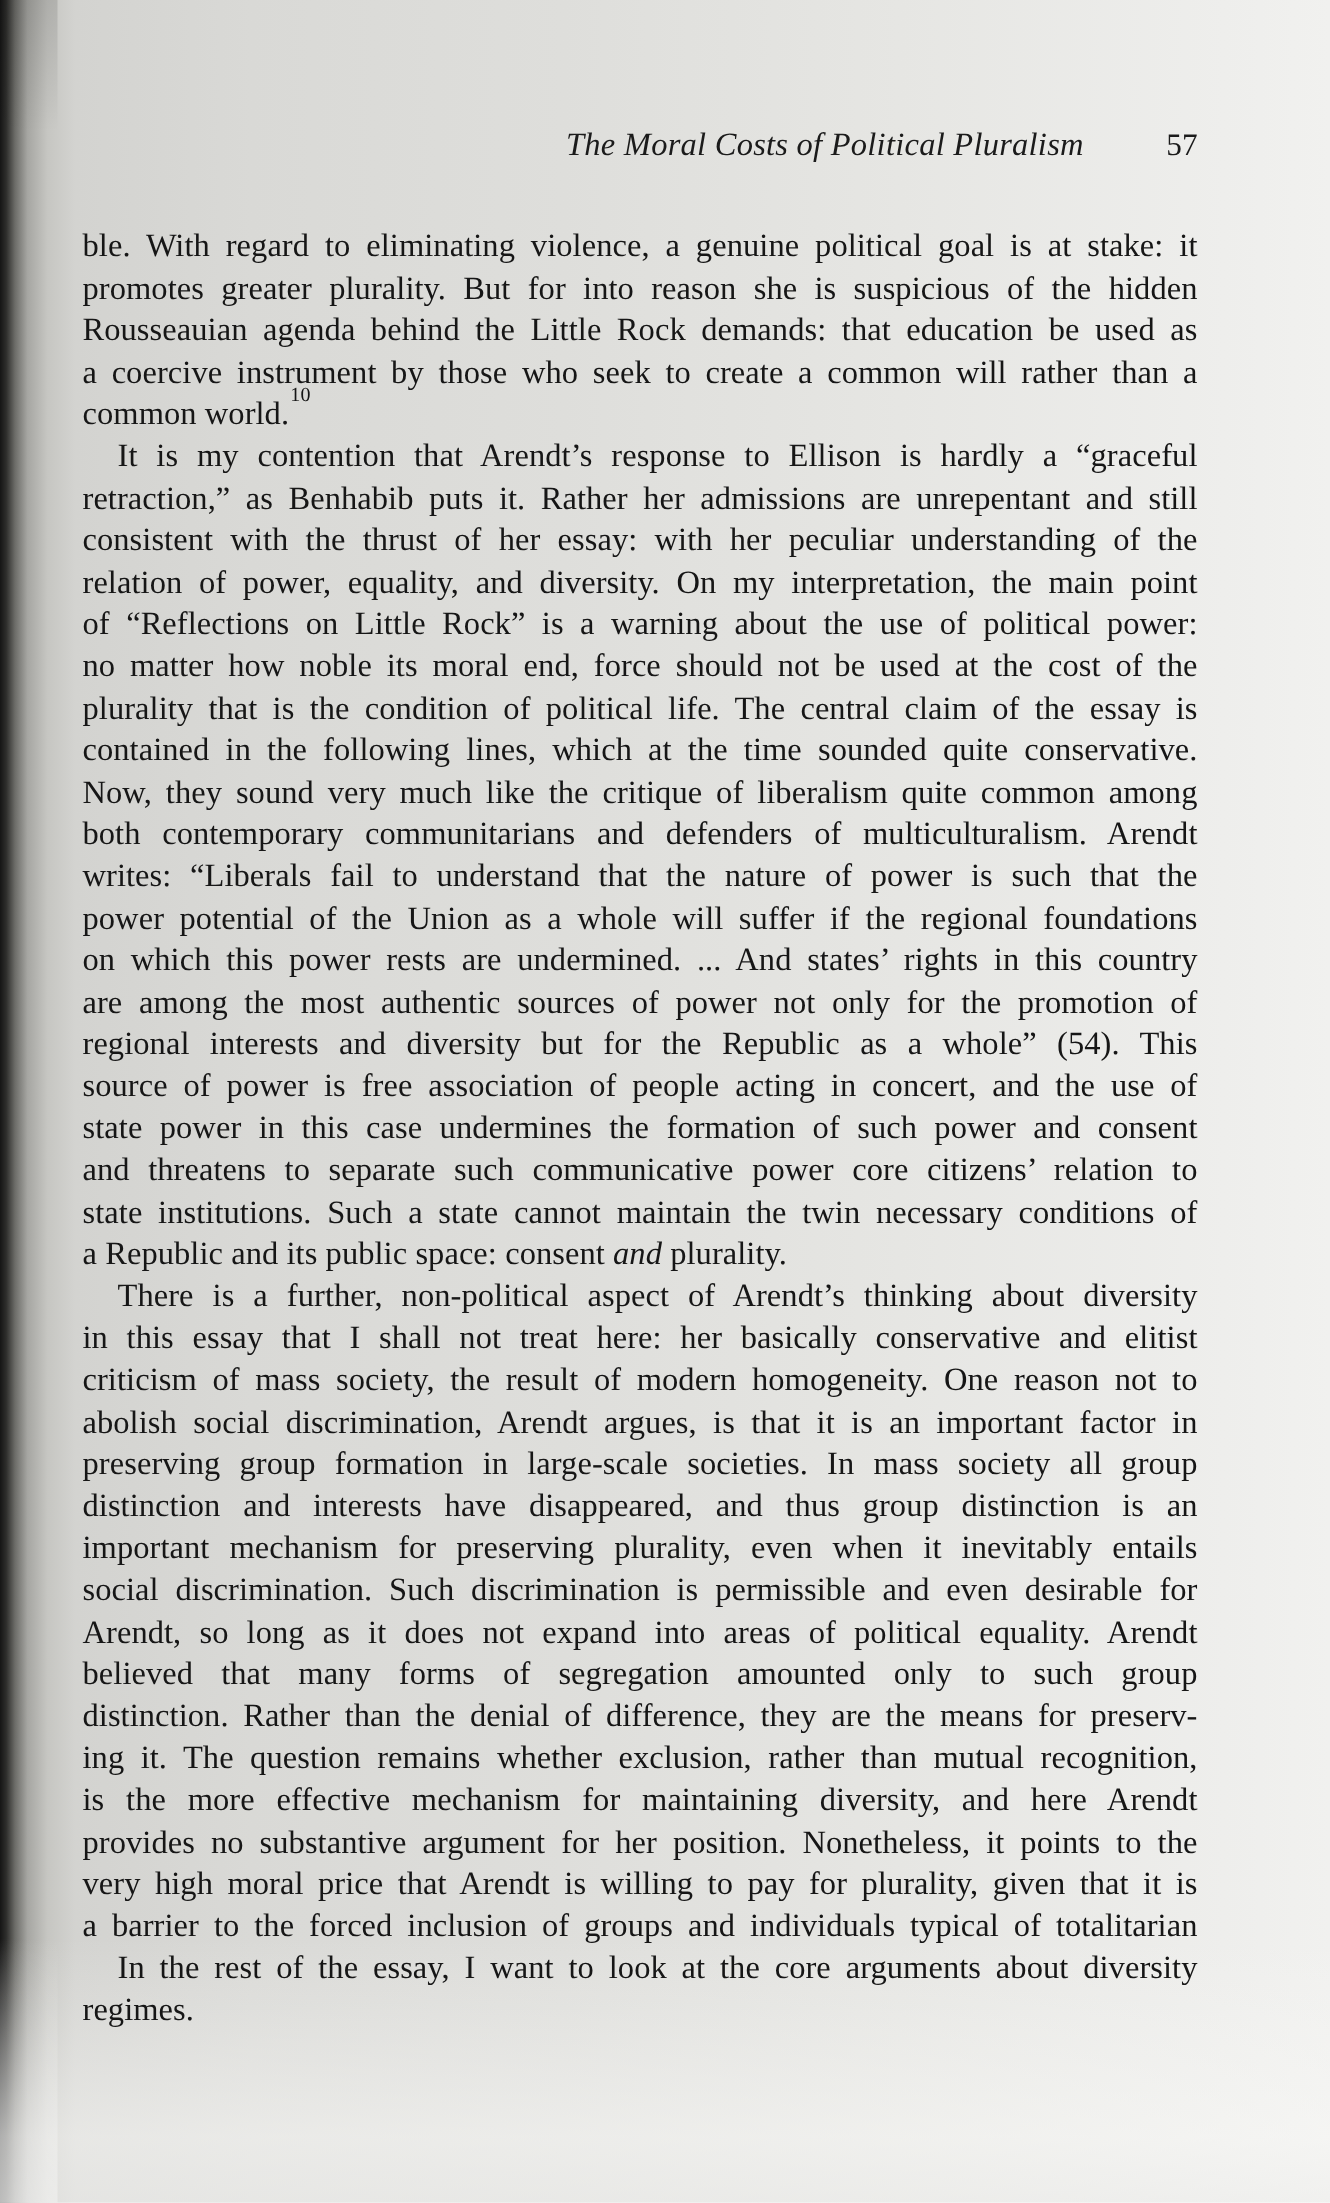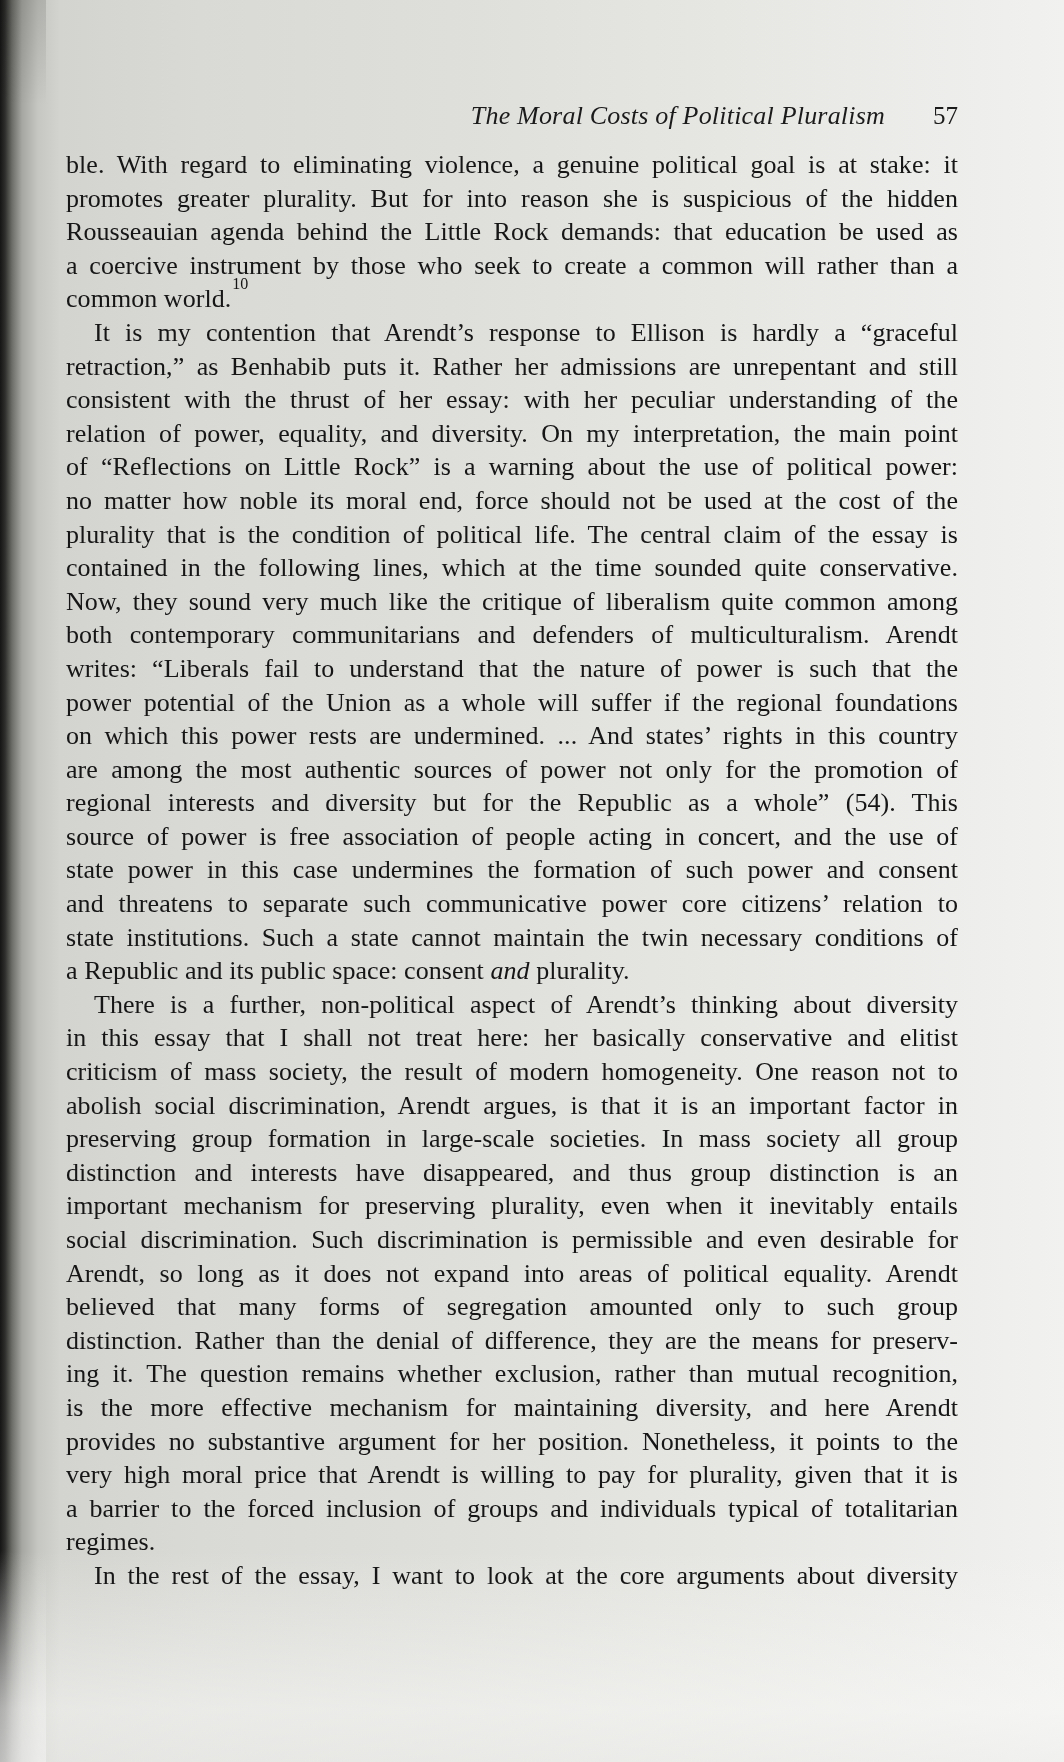--- a/index.html
+++ b/index.html
@@ -18,27 +18,27 @@
         #e6e6e3 720px, #eeeeec 980px, #f1f1ef 1064px);
   }
   .binding-shadow {
     position: absolute; left: 0; top: 0; width: 46px; height: 100%;
     background: linear-gradient(180deg, rgba(0,0,0,0.12) 0%, rgba(0,0,0,0) 6%,
       rgba(0,0,0,0) 88%, rgba(255,255,255,0.35) 100%);
     pointer-events: none;
   }
   .running-header {
     position: absolute; left: 66px; top: 101px; width: 892px;
-    display: flex; justify-content: flex-end; align-items: baseline; gap: 48px;
+    display: flex; justify-content: flex-end; align-items: baseline; gap: 66px;
     color: #1b1b1b;
   }
   .rh-title { font-style: italic; font-size: 26px; letter-spacing: 0.2px; }
   .rh-num  { font-size: 25px; }
   .body-text {
-    position: absolute; left: 66px; top: 148px; width: 892px;
+    position: absolute; left: 66px; top: 180px; width: 892px;
     font-size: 26px; line-height: 33.6px; color: #161616;
     letter-spacing: 0.05px;
   }
   .line { height: 33.6px; white-space: nowrap; }
   .line.j { white-space: normal; text-align: justify; text-align-last: justify; }
   .line.left { text-align: left; }
   .line.ind { padding-left: 28px; }
   .line sup {
     font-size: 16px; line-height: 0; position: relative; top: -9px; left: 1px;
   }
@@ -92,17 +92,17 @@
     <div class="line j">important mechanism for preserving plurality, even when it inevitably entails</div>
     <div class="line j">social discrimination. Such discrimination is permissible and even desirable for</div>
     <div class="line j">Arendt, so long as it does not expand into areas of political equality. Arendt</div>
     <div class="line j">believed that many forms of segregation amounted only to such group</div>
     <div class="line j">distinction. Rather than the denial of difference, they are the means for preserv-</div>
     <div class="line j">ing it. The question remains whether exclusion, rather than mutual recognition,</div>
     <div class="line j">is the more effective mechanism for maintaining diversity, and here Arendt</div>
     <div class="line j">provides no substantive argument for her position. Nonetheless, it points to the</div>
     <div class="line j">very high moral price that Arendt is willing to pay for plurality, given that it is</div>
     <div class="line j">a barrier to the forced inclusion of groups and individuals typical of totalitarian</div>
+    <div class="line j ind">In the rest of the essay, I want to look at the core arguments about diversity</div>
+
     <div class="line left">regimes.</div>
-
-    <div class="line j ind">In the rest of the essay, I want to look at the core arguments about diversity</div>
   </div>
 </div>
 
 </body></html>

